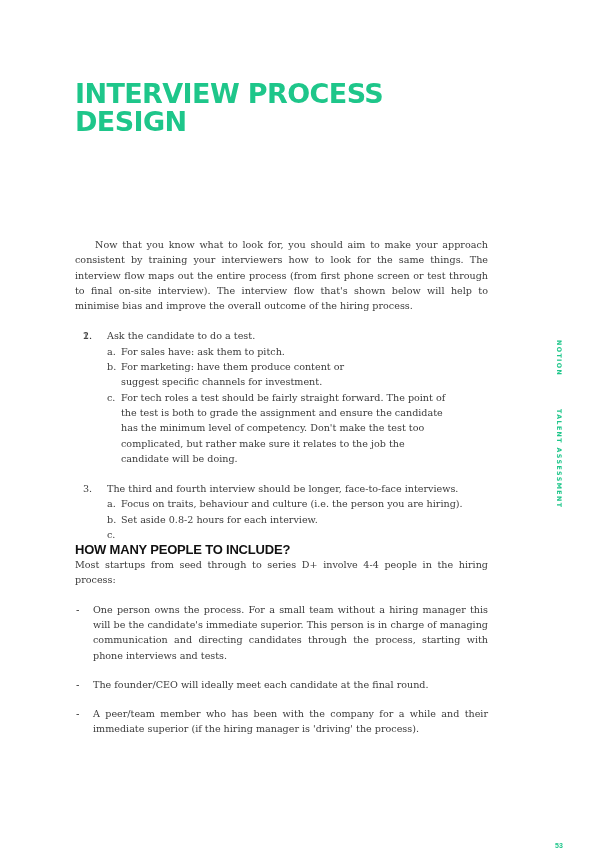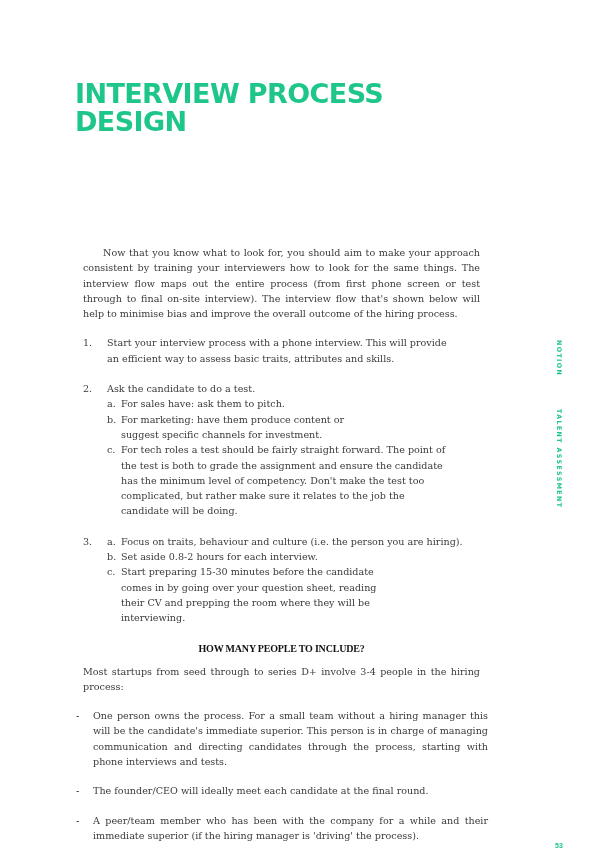--- a/index.html
+++ b/index.html
@@ -9,31 +9,31 @@
     position:absolute; left:75px; top:80px; margin:0;
     font-family:"DejaVu Sans", sans-serif; font-weight:bold;
     font-size:27px; line-height:28px; color:#1ec68a; letter-spacing:-0.6px;
     text-transform:uppercase;
   }
   .title span { display:block; }
   .body {
     position:absolute; left:75px; top:237px; width:413px;
     font-family:"DejaVu Serif", serif; font-size:9.6px; line-height:15.3px; color:#3a3a3a;
   }
-  .body p { margin:8px; text-align:justify; }
+  .body p { margin:0; text-align:justify; }
   .intro { text-indent:20px; }
   ol.steps { margin:14px 0 0 0; padding:0; list-style:none; }
   ol.steps > li { position:relative; padding-left:32px; margin-bottom:15px; padding-right:40px; }
   ol.steps > li .num { position:absolute; left:8px; top:0; }
   ol.sub { margin:0; padding:0; list-style:none; }
   ol.sub > li { position:relative; padding-left:14px; }
   ol.sub > li .let { position:absolute; left:0; top:0; }
   .section-head {
-    font-family:Liberation Serif, serif; font-weight:bold; font-size:10px;
-    color:#111; margin:0; line-height:15px; letter-spacing:-0.2px;text-align:center;
+    font-family:Liberation Sans, sans-serif; font-weight:bold; font-size:13px;
+    color:#111; margin:0; line-height:15px; letter-spacing:-0.2px;
   }
   ul.people { margin:14px 0 0 0; padding:0; list-style:none; }
   ul.people > li { position:relative; padding-left:18px; margin-bottom:14px; text-align:justify; }
   ul.people > li .dash { position:absolute; left:1px; top:0; font-family:"DejaVu Sans", sans-serif; }
   .side {
     position:absolute; writing-mode:vertical-rl;
     font-family:"DejaVu Sans", sans-serif; font-weight:bold; font-size:6.3px;
     letter-spacing:1.4px; color:#1ec68a; text-transform:uppercase;
   }
   .side-notion { left:556px; top:340px; }
@@ -53,21 +53,20 @@
     <span>INTERVIEW PROCESS</span>
     <span>DESIGN</span>
   </h1>
 
   <div class="body">
     <p class="intro">Now that you know what to look for, you should aim to make your approach consistent by training your interviewers how to look for the same things. The interview flow maps out the entire process (from first phone screen or test through to final on-site interview). The interview flow that's shown below will help to minimise bias and improve the overall outcome of the hiring process.</p>
 
     <ol class="steps">
       <li>
         <span class="num">1.</span>
-        <span>Start your interview process with a phone interview. This will provide an efficient way to assess basic traits, attributes and skills.</span>
       </li>
       <li>
         <span class="num">2.</span>
         <span>Ask  the candidate to do a test.</span>
         <ol class="sub">
           <li>
             <span class="let">a.</span>
             <span>For sales have: ask them to pitch.</span>
           </li>
           <li style="padding-right:70px;">
@@ -75,39 +74,39 @@
             <span>For marketing: have them produce content or suggest specific channels for investment.</span>
           </li>
           <li>
             <span class="let">c.</span>
             <span>For tech roles a test should be fairly straight forward. The point of the test is both to grade the assignment and ensure the candidate has the minimum level of competency. Don't make the test too complicated, but rather make sure it relates to the job the candidate will be doing.</span>
           </li>
         </ol>
       </li>
       <li style="padding-right:25px;">
         <span class="num">3.</span>
+        <span>The third and fourth interview should be longer, face-to-face interviews.</span>
         <ol class="sub">
           <li>
             <span class="let">a.</span>
             <span>Focus on traits, behaviour and culture (i.e. the person you are hiring).</span>
           </li>
           <li>
             <span class="let">b.</span>
             <span>Set aside 0.8-2 hours for each interview.</span>
           </li>
           <li style="padding-right:80px;">
             <span class="let">c.</span>
-            <span>Start preparing 15-30 minutes before the candidate comes in by going over your question sheet, reading their CV and prepping the room where they will be interviewing.</span>
           </li>
         </ol>
       </li>
     </ol>
 
     <h2 class="section-head">HOW MANY PEOPLE TO INCLUDE?</h2>
-    <p>Most startups from seed through to series D+ involve 3-4 people in the hiring process:</p>
+    <p>Most startups from seed through to series D+ involve 4-4 people in the hiring process:</p>
 
     <ul class="people">
       <li>
         <span class="dash">-</span>
         <span>One person owns the process. For a small team without a hiring manager this will be the candidate's immediate superior. This person is in charge of managing communication and directing candidates through the process, starting with phone interviews and tests.</span>
       </li>
       <li>
         <span class="dash">-</span>
         <span>The founder/CEO will ideally meet each candidate at the final round.</span>
       </li>

